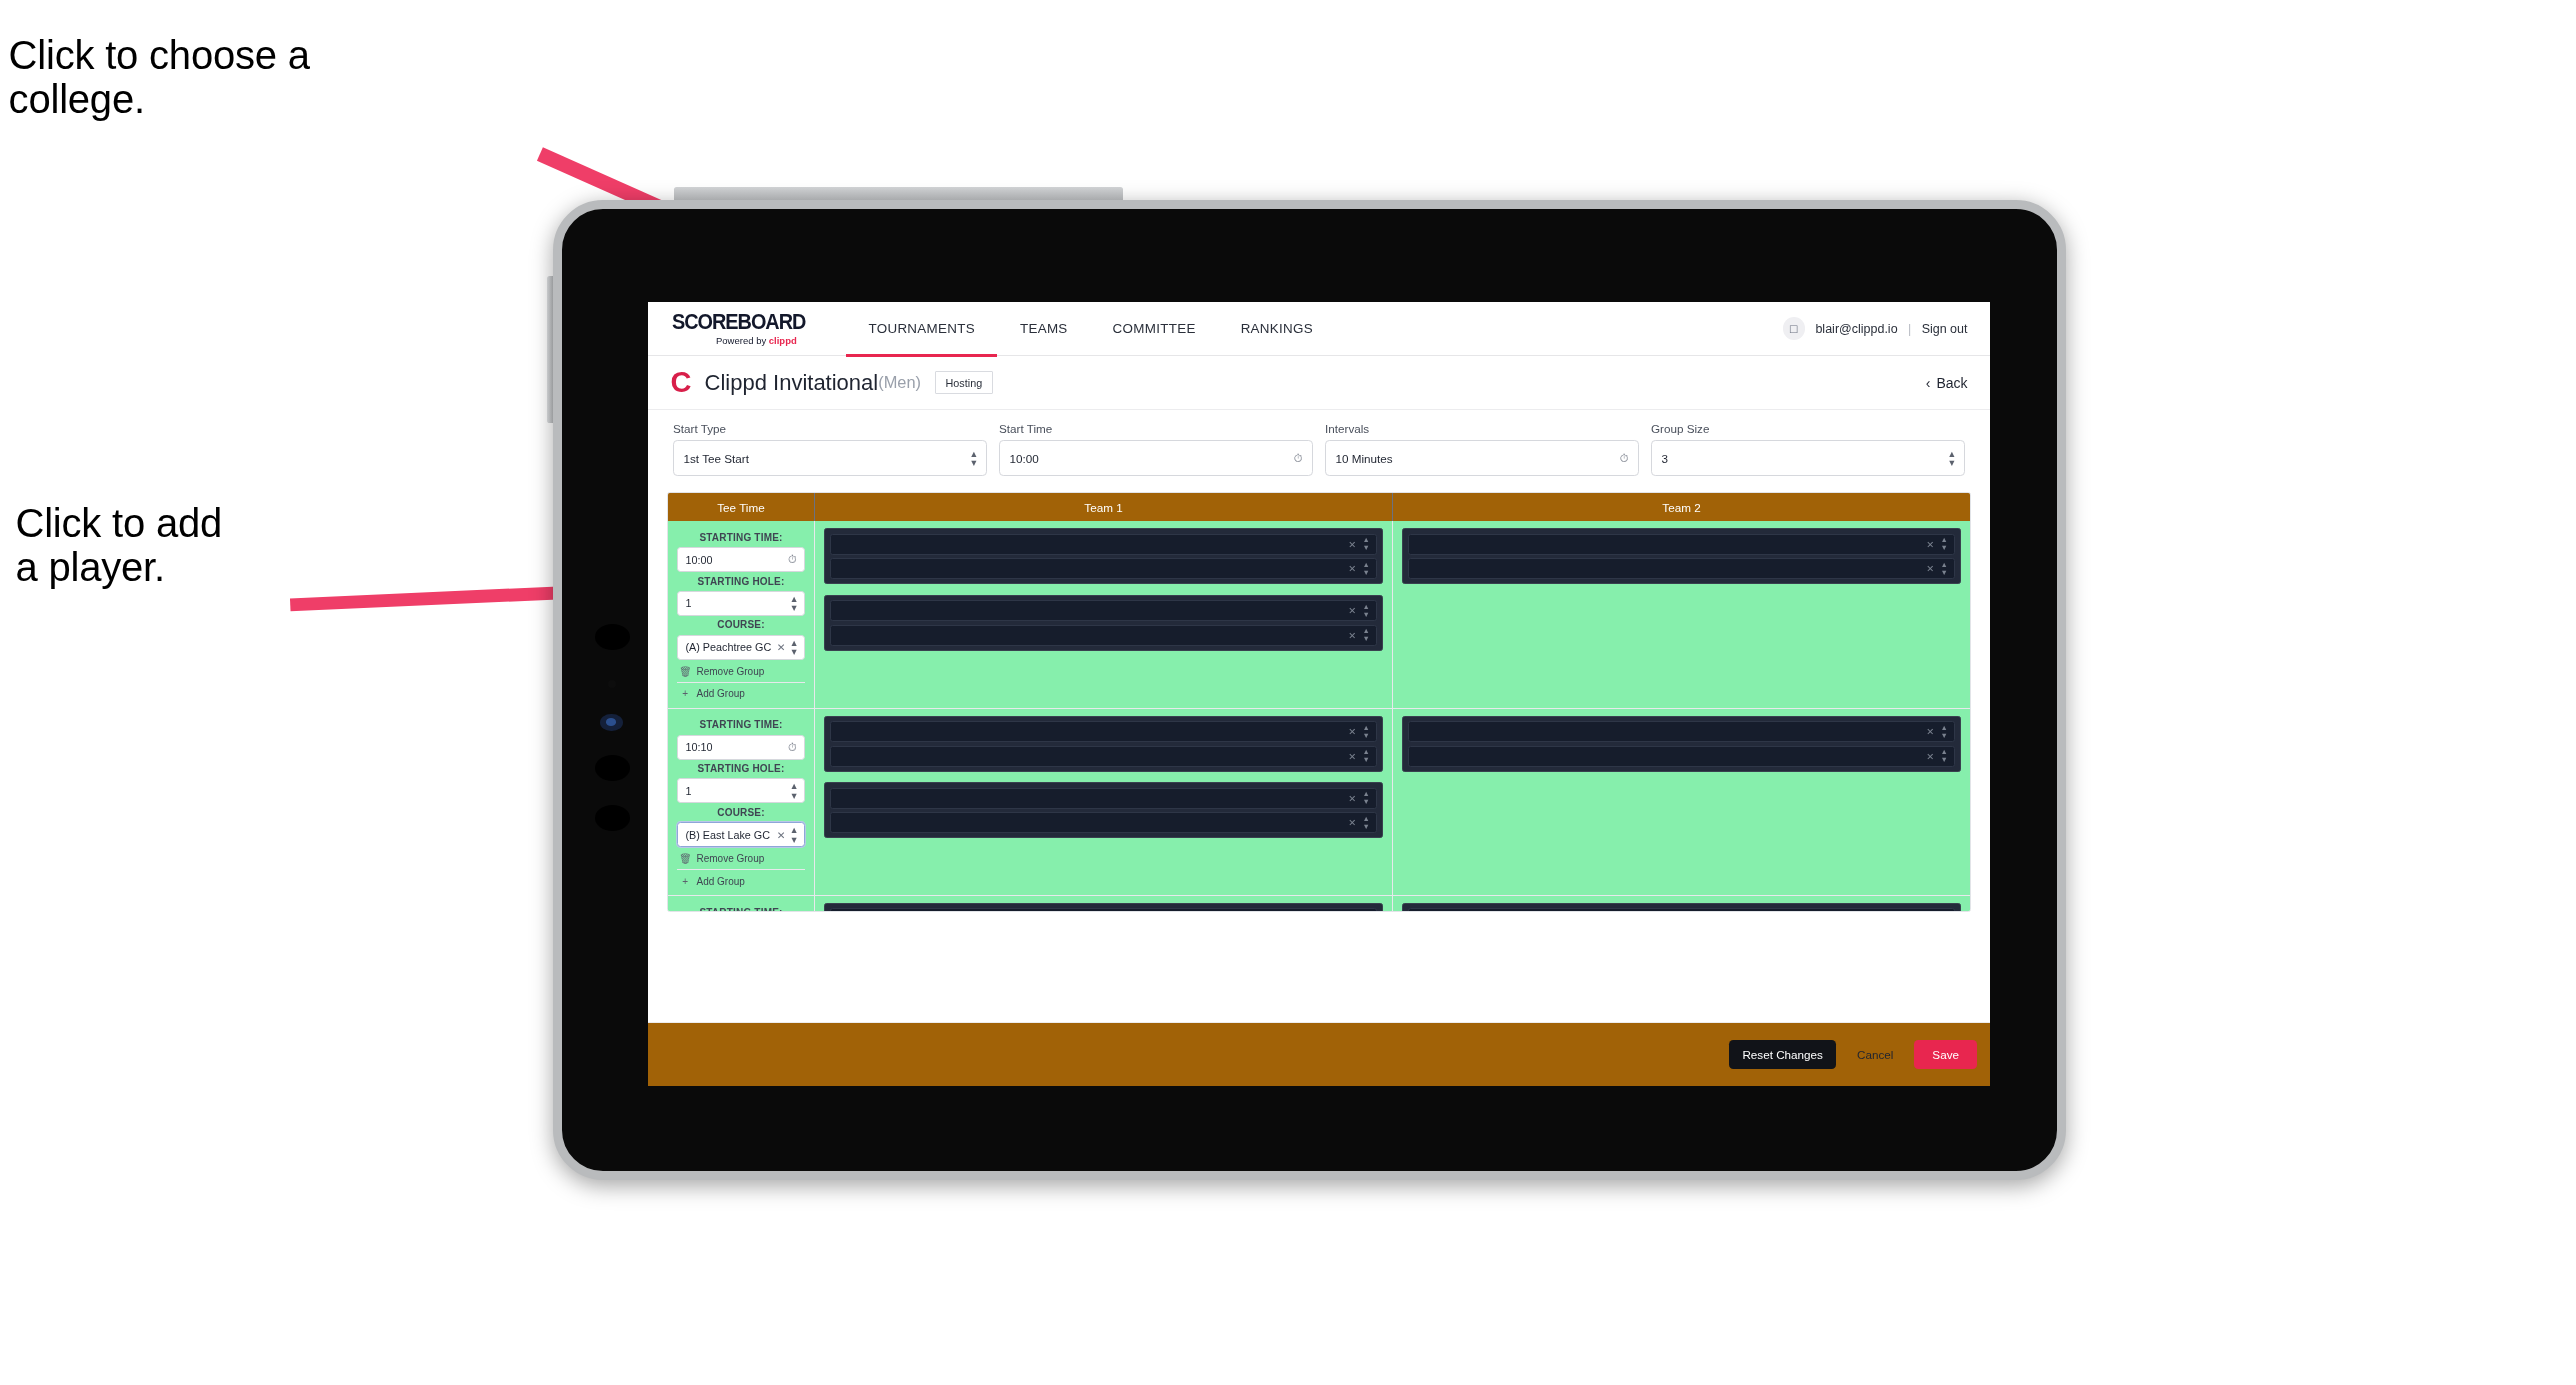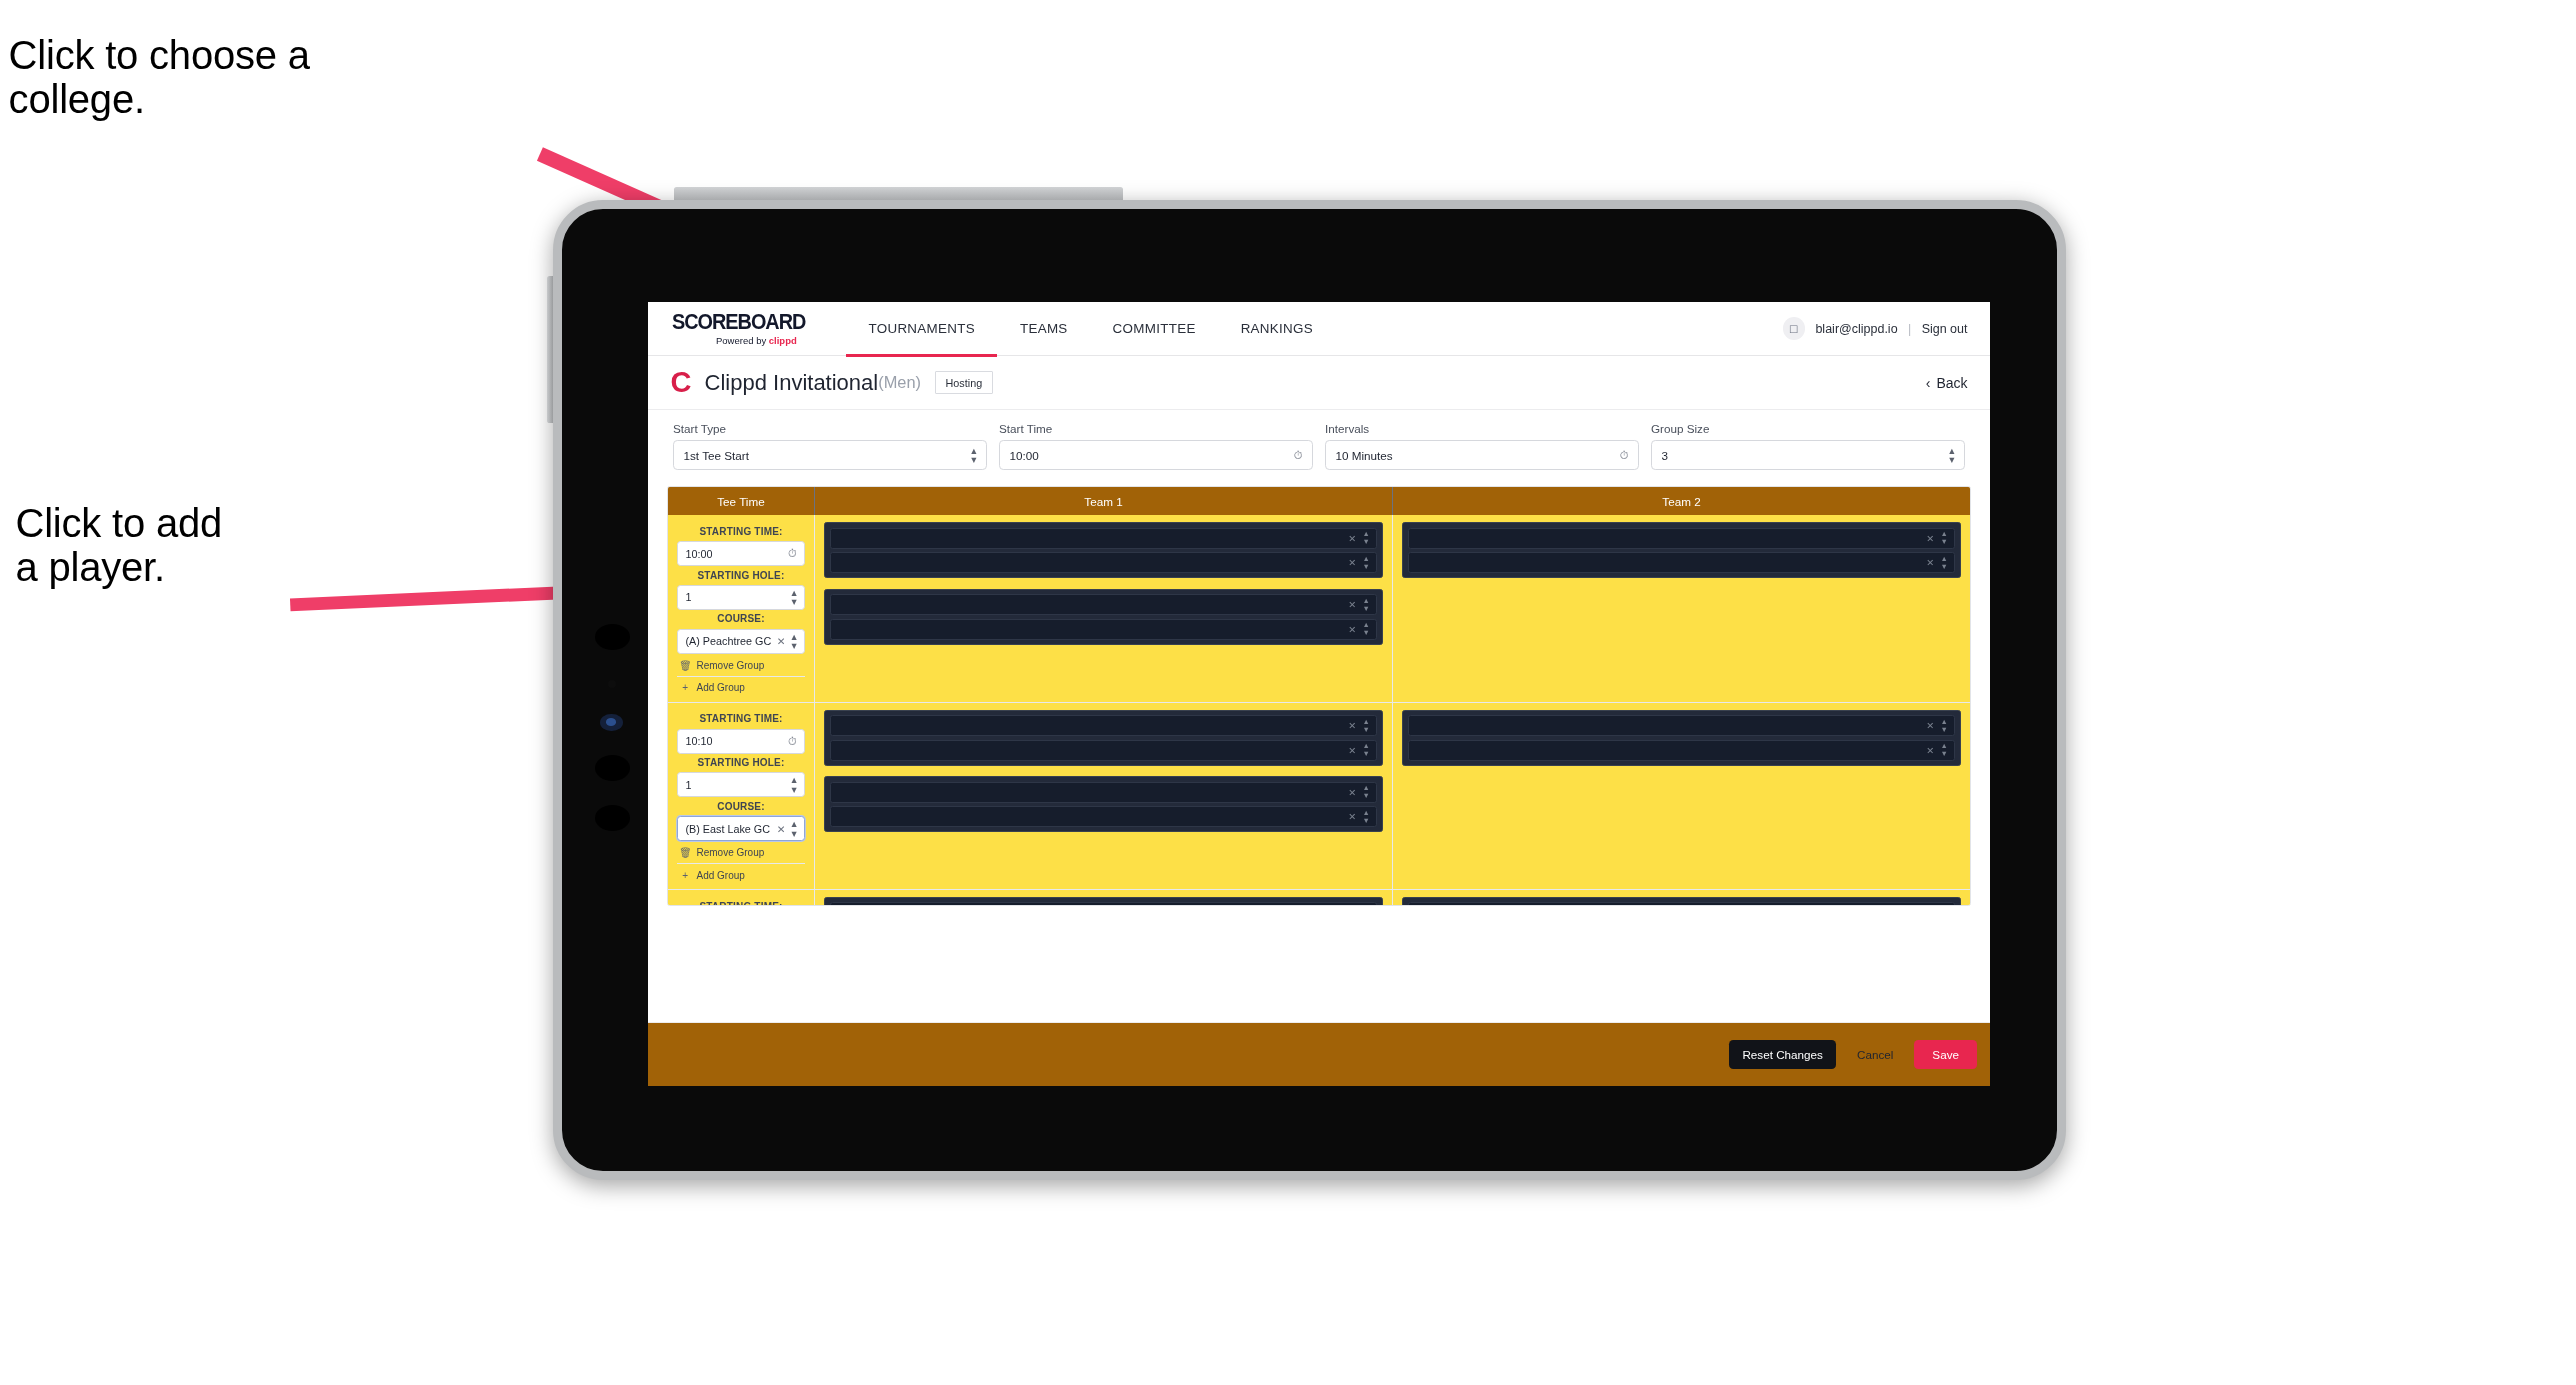--- a/index.html
+++ b/index.html
@@ -115,39 +115,39 @@
   #back-btn {
     margin-left:auto; display:flex; align-items:center; gap:6px;
     font-size:14px; color:#1f2430; cursor:pointer;
   }
 
   
   #filters { display:flex; gap:0; padding: 12px 19px 8.6px 19px; background:#fff; }
   .field { flex:1; padding: 0 6px; }
   .field-label { font-size: 11.7px; color:#4a505c; margin-bottom: 5.2px; }
   .field-control {
-    height: 30px; border:1.3px solid #d6d8dd; border-radius:4.3px; background:#fff;
+    height: 36px; border:1.3px solid #d6d8dd; border-radius:4.3px; background:#fff;
     display:flex; align-items:center; padding: 0 9.5px; font-size: 11.7px; color:#1f2430;
   }
   .field-control .val { flex:1; }
   .ic { color:#6e7480; font-size:11.2px; display:flex; align-items:center; }
   .stepper { font-size: 10.4px; line-height:.9; color:#5b616d; display:flex;flex-direction:column; }
 
   
   #tablewrap { margin: 7px 19px 0 19px; border:1.3px solid #e2e4e8; border-radius: 2.6px; overflow:hidden; }
   #thead { display:flex; background:#a16207; }
   .th {
     color:#fff; font-size:11.7px; text-align:center; padding: 7.8px 0;
     border-right: 1.3px solid #6b7180;
   }
   .th:last-child { border-right:none; }
   .th-tee { width: 147px; }
   .th-team { flex:1; }
 
-  #tbody { max-height: 390px; overflow:hidden; background:#fde047; }
+  #tbody { max-height: 390px; overflow:hidden; background:#86efac; }
   .grow { display:flex; border-bottom: 1.3px solid #e7e9ec; align-items: stretch; }
   .grow:last-child { border-bottom:none; }
 
   .cell-tee {
     width: 147px; border-right: 1.3px solid #e7e9ec; padding: 7px 8.6px 8.6px 8.6px;
     display:flex; flex-direction:column; align-items:stretch;
   }
   .tee-label {
     font-size: 10px; font-weight:700; color:#3f4552; text-align:center;
     letter-spacing:0.2px; margin: 3.5px 0 4.3px 0;

